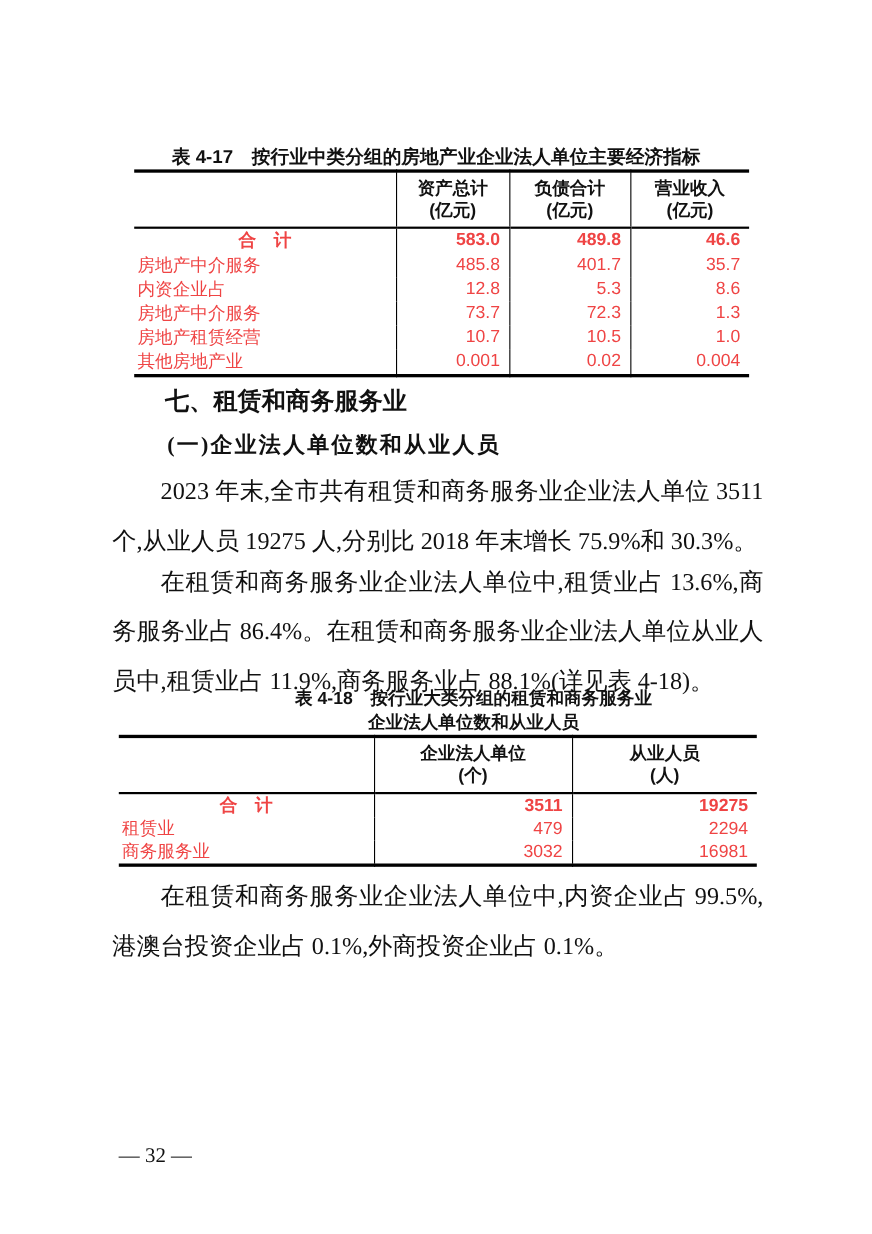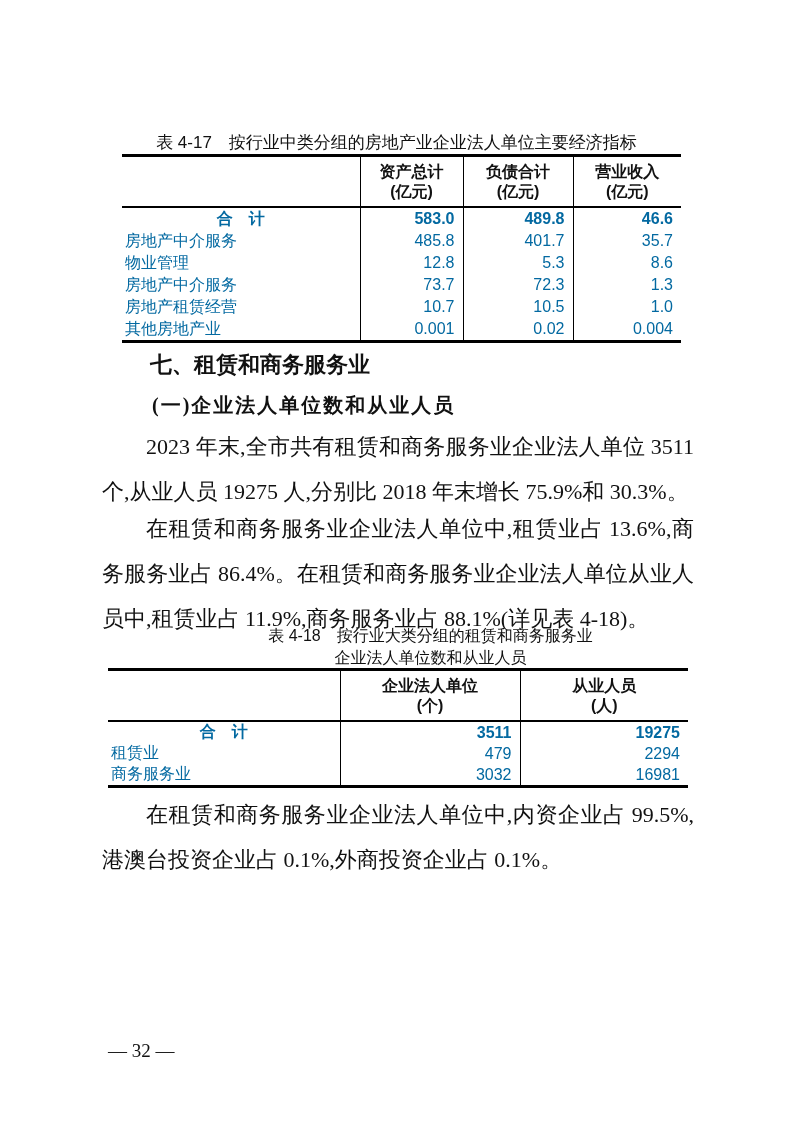--- a/index.html
+++ b/index.html
@@ -14,21 +14,21 @@
     overflow: hidden;
   }
 
   
   .tbl-title {
     position: absolute;
     left: 0;
     width: 793px;
     text-align: center;
     font-family: "Liberation Sans", sans-serif;
-    font-weight: normal;
+    font-weight: bold;
     color: #111;
   }
   .t17-title { top: 132px; font-size: 17px; line-height: 21px; }
   .t18-title { top: 625px; font-size: 16px; line-height: 22px; margin-left: 34px; }
 
   
   table {
     position: absolute;
     border-collapse: collapse;
     table-layout: fixed;
@@ -51,21 +51,21 @@
     color: #111;
   }
   .t17 thead th { height: 49px; }
   .t18 thead th { height: 49px; }
 
   .vline { border-left: 1px solid #000; }
 
   tbody td {
     font-size: 16px;
     vertical-align: middle;
-    color: #0369a1;
+    color: #ef4444;
   }
   .t17 tbody td { height: 22px; }
   .t18 tbody td { height: 20px; }
 
   td.lbl { text-align: left; padding-left: 3px; }
   td.num { text-align: right; padding-right: 8px; font-family: Liberation Sans, sans-serif; }
   tr.total td { font-weight: bold; }
   tr.total td.lbl { text-align: center; padding-left: 0; }
 
   
@@ -154,21 +154,21 @@
         <td class="num vline">489.8</td>
         <td class="num vline">46.6</td>
       </tr>
       <tr>
         <td class="lbl">房地产中介服务</td>
         <td class="num vline">485.8</td>
         <td class="num vline">401.7</td>
         <td class="num vline">35.7</td>
       </tr>
       <tr>
-        <td class="lbl">物业管理</td>
+        <td class="lbl">内资企业占</td>
         <td class="num vline">12.8</td>
         <td class="num vline">5.3</td>
         <td class="num vline">8.6</td>
       </tr>
       <tr>
         <td class="lbl">房地产中介服务</td>
         <td class="num vline">73.7</td>
         <td class="num vline">72.3</td>
         <td class="num vline">1.3</td>
       </tr>

